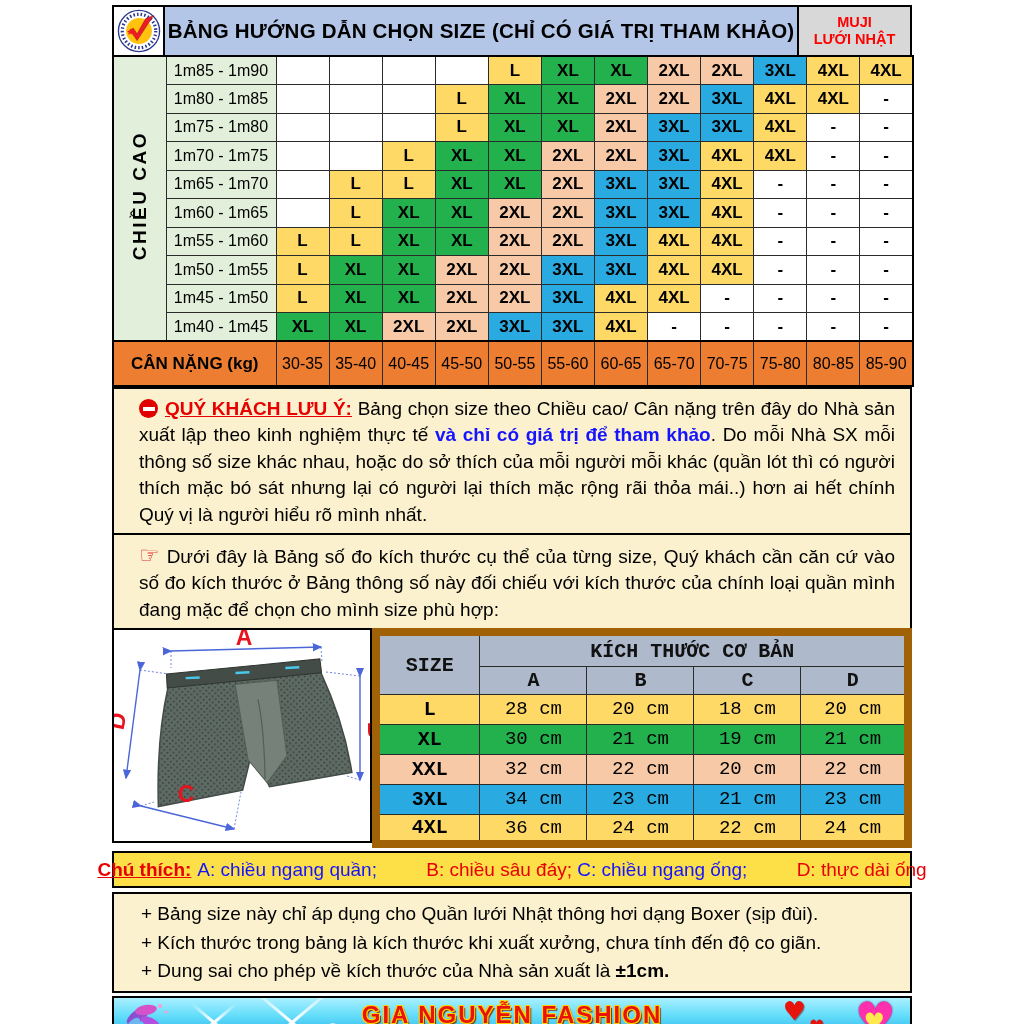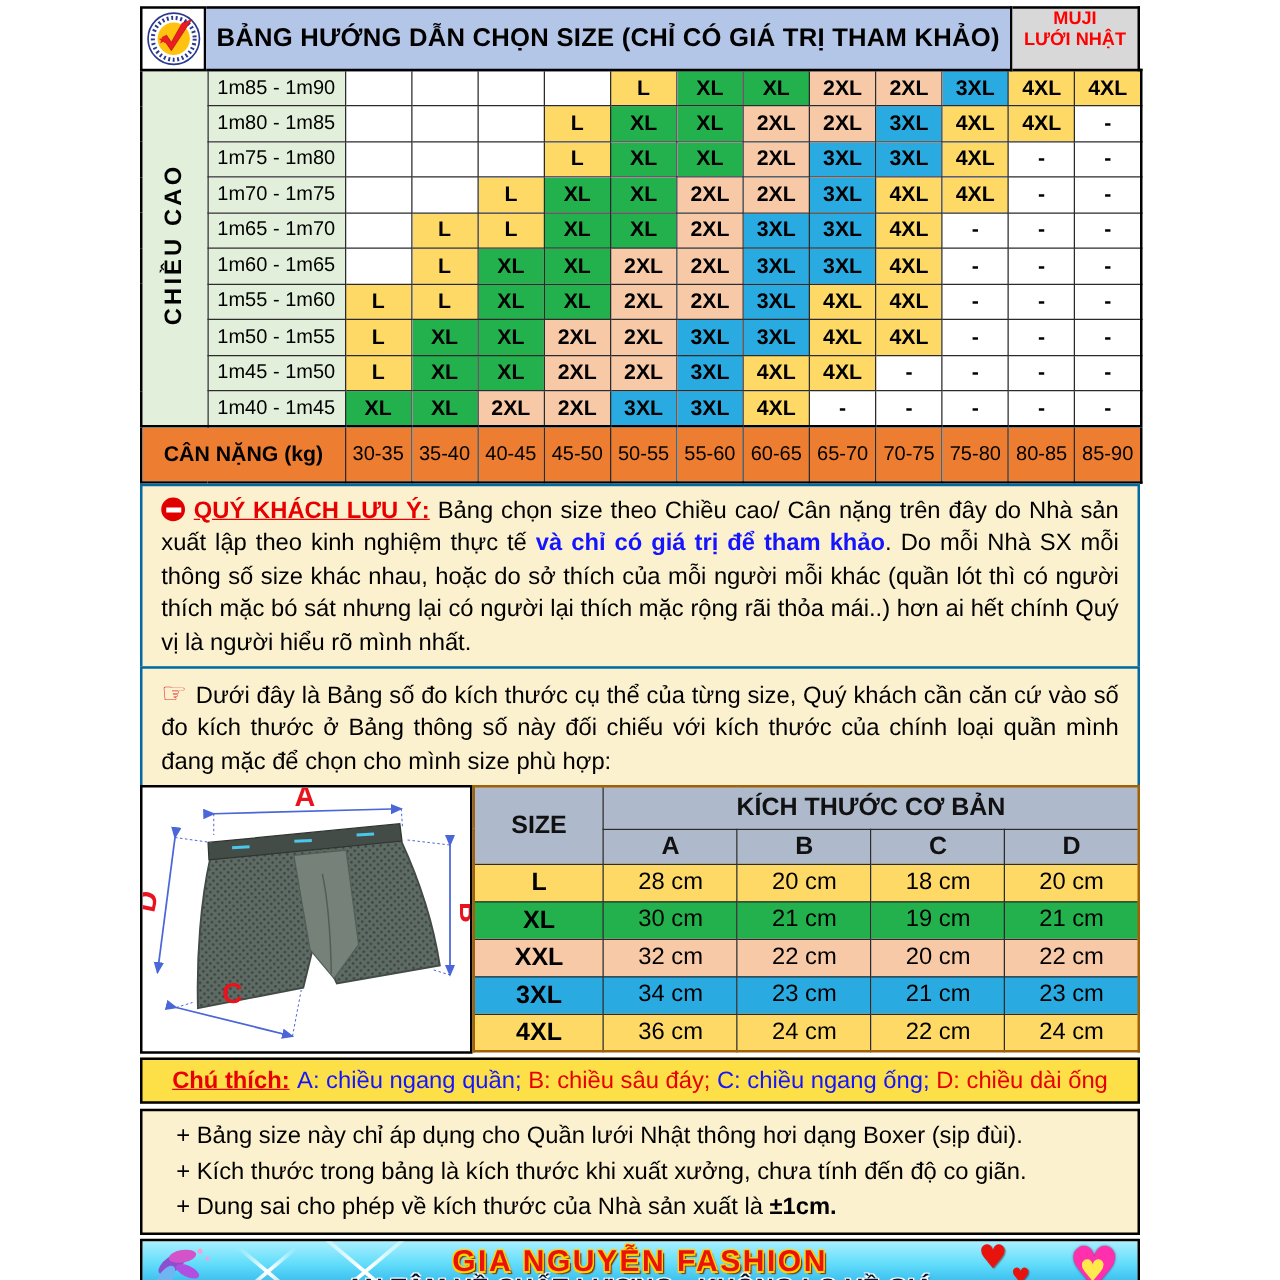--- a/index.html
+++ b/index.html
@@ -9,73 +9,73 @@
   }
   .content{position:absolute;left:112px;top:5px;width:800px;}
 
   
   .header-row{display:flex;height:52px;}
   .logo-box{width:53px;box-sizing:border-box;border:2px solid #000;background:#fff;
     display:flex;align-items:center;justify-content:center;}
   .title-box{flex:1;box-sizing:border-box;border:2px solid #000;border-left:none;
     background:var(--header_bg);display:flex;align-items:center;justify-content:center;
     font-weight:bold;font-size:20.5px;letter-spacing:.2px;}
-  .brand-box{width:102px;box-sizing:border-box;border:2px solid #000;border-left:none;
+  .brand-box{width:113px;box-sizing:border-box;border:2px solid #000;border-left:none;
     background:var(--brand_bg);color:var(--brand_text);font-weight:bold;font-size:14.5px;
-    text-align:center;display:flex;flex-direction:column;line-height:17px;}
+    text-align:center;display:flex;flex-direction:column;justify-content:center;line-height:17px;}
 
   
   table.matrix{width:800px;border-collapse:collapse;table-layout:fixed;margin-top:-2px;
     border:2px solid #000;}
   .matrix td{border:1px solid #2b2b2b;text-align:center;vertical-align:middle;padding:0;
     height:28.5px;box-sizing:border-box;overflow:hidden;}
   .matrix td.vaxis{background:var(--height_bg);font-weight:bold;font-size:19px;}
   .vaxis span{writing-mode:vertical-rl;transform:rotate(180deg);letter-spacing:2.5px;display:inline-block;}
   .matrix td.hrange{background:var(--height_bg);font-size:16px;}
   .matrix td.scell{font-weight:bold;font-size:17px;}
   .c-yellow{background:var(--yellow);}
   .c-green{background:var(--green);}
   .c-pink{background:var(--pink);}
   .c-blue{background:var(--blue);}
   .c-dash{background:#fff;font-weight:bold;}
   .matrix tr.wrow td{background:var(--orange);height:45px;font-size:16px;border-top:2px solid #000;}
   .matrix tr.wrow td.wlabel{font-weight:bold;font-size:17px;}
 
   
-  .note-box{box-sizing:border-box;border:2px solid #0369a1;background:var(--note_bg);
-    padding:7px 15px 5px 15px;font-size:19px;line-height:26.4px;text-align:justify;}
+  .note-box{box-sizing:border-box;border:2px solid #000000;background:var(--note_bg);
+    padding:7px 15px 5px 25px;font-size:19px;line-height:26.4px;text-align:justify;}
   #note1{min-height:141px;}
   #note2{margin-top:-2px;min-height:89px;}
   .red-u{color:#e80000;font-weight:bold;text-decoration:underline;}
   .blue-b{color:#1414ff;font-weight:bold;}
   .no-entry{display:inline-block;width:19px;height:19px;border-radius:50%;background:#e00000;
     position:relative;vertical-align:-3px;margin-right:7px;}
   .no-entry::after{content:'';position:absolute;left:3.5px;top:7.5px;width:12px;height:4px;background:#fff;}
   .hand-icon{color:#e03030;font-size:23px;margin-right:7px;font-family:"DejaVu Sans",sans-serif;font-weight:normal;}
 
   
   .spec-section{display:flex;margin-top:0;}
   .photo-box{width:268px;height:215px;box-sizing:border-box;border:2px solid #000;background:#fff;
     margin-top:-2px;overflow:hidden;}
-  table.spec{width:532px;border-collapse:collapse;table-layout:fixed;border:2px solid #a16207;
-    margin-top:-2px;height:186px;}
+  table.spec{width:532px;border-collapse:collapse;table-layout:fixed;border:8px solid #a16207;
+    margin-top:-2px;height:186px;font-family:Liberation Mono, monospace;}
   .spec th,.spec td{border:1px solid #2b2b2b;text-align:center;vertical-align:middle;
     box-sizing:border-box;padding:0;}
   .spec thead th{background:var(--spec_header_bg);font-size:20px;color:#111;}
   .spec tr.group th{height:34px;}
   .spec tr.abcd th{height:28px;}
   .spec tbody td{height:30px;font-size:19px;}
   .spec tbody td.szn{font-weight:bold;font-size:20px;}
 
   
   .legend-box{margin-top:3px;box-sizing:border-box;border:2px solid #000;height:37px;background:#fde047;
     display:flex;align-items:center;justify-content:center;font-size:19px;white-space:pre;}
   .legend-label{color:#e80000;font-weight:bold;text-decoration:underline;margin-right:6px;}
   .seg-blue{color:#1414ff;margin-top:44px;}
-  .seg-red{color:#e80000;}
+  .seg-red{color:#e80000;margin-left:44px;}
 
   
   .fnotes{margin-top:4px;box-sizing:border-box;border:2px solid #000;background:var(--note_bg);
     min-height:94px;padding:6px 10px 5px 27px;font-size:19px;line-height:28.6px;}
   .fn-bold{font-weight:bold;}
 
   
   .banner{margin-top:3px;box-sizing:border-box;border:2px solid #000;height:47px;position:relative;
     overflow:hidden;text-align:center;
     background:linear-gradient(180deg,#a9efff 0%,#62ddfa 42%,#1fa9e8 100%);}
@@ -404,21 +404,21 @@
             <td class="c-yellow">36 cm</td>
             <td class="c-yellow">24 cm</td>
             <td class="c-yellow">22 cm</td>
             <td class="c-yellow">24 cm</td>
           </tr>
         </tbody>
     </table>
   </div>
 
   <div class="legend-box">
-    <span class="legend-label">Chú thích:</span><span id="legend-items"><span class="seg-blue">A: chiều ngang quần; </span><span class="seg-red">B: chiều sâu đáy; </span><span class="seg-blue">C: chiều ngang ống; </span><span class="seg-red">D: chiều dài ống</span></span>
+    <span class="legend-label">Chú thích:</span><span id="legend-items"><span class="seg-blue">A: chiều ngang quần; </span><span class="seg-red">B: chiều sâu đáy; </span><span class="seg-blue">C: chiều ngang ống; </span><span class="seg-red">D: thực dài ống</span></span>
   </div>
 
   <div class="fnotes" id="fnotes">
       <div><span>+ Bảng size này chỉ áp dụng cho Quần lưới Nhật thông hơi dạng Boxer (sịp đùi).</span></div>
       <div><span>+ Kích thước trong bảng là kích thước khi xuất xưởng, chưa tính đến độ co giãn.</span></div>
       <div><span>+ Dung sai cho phép về kích thước của Nhà sản xuất là </span><span class="fn-bold">±1cm.</span></div>
     </div>
 
   <div class="banner">
     <svg class="flower-svg" width="72" height="47" viewBox="0 0 72 47">

